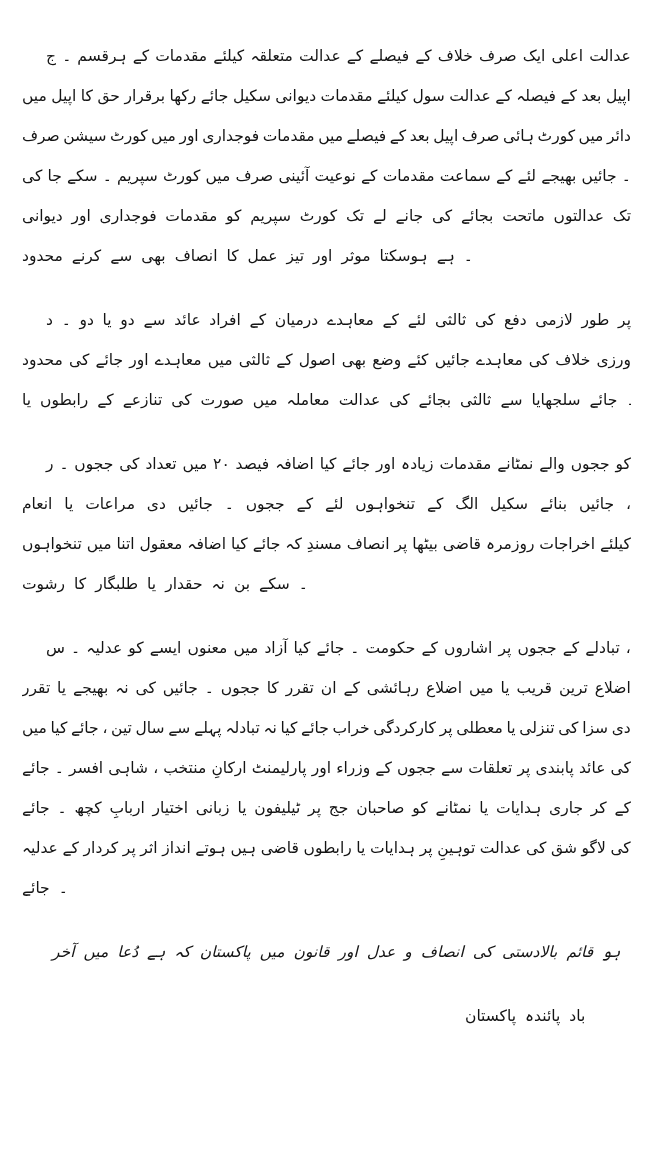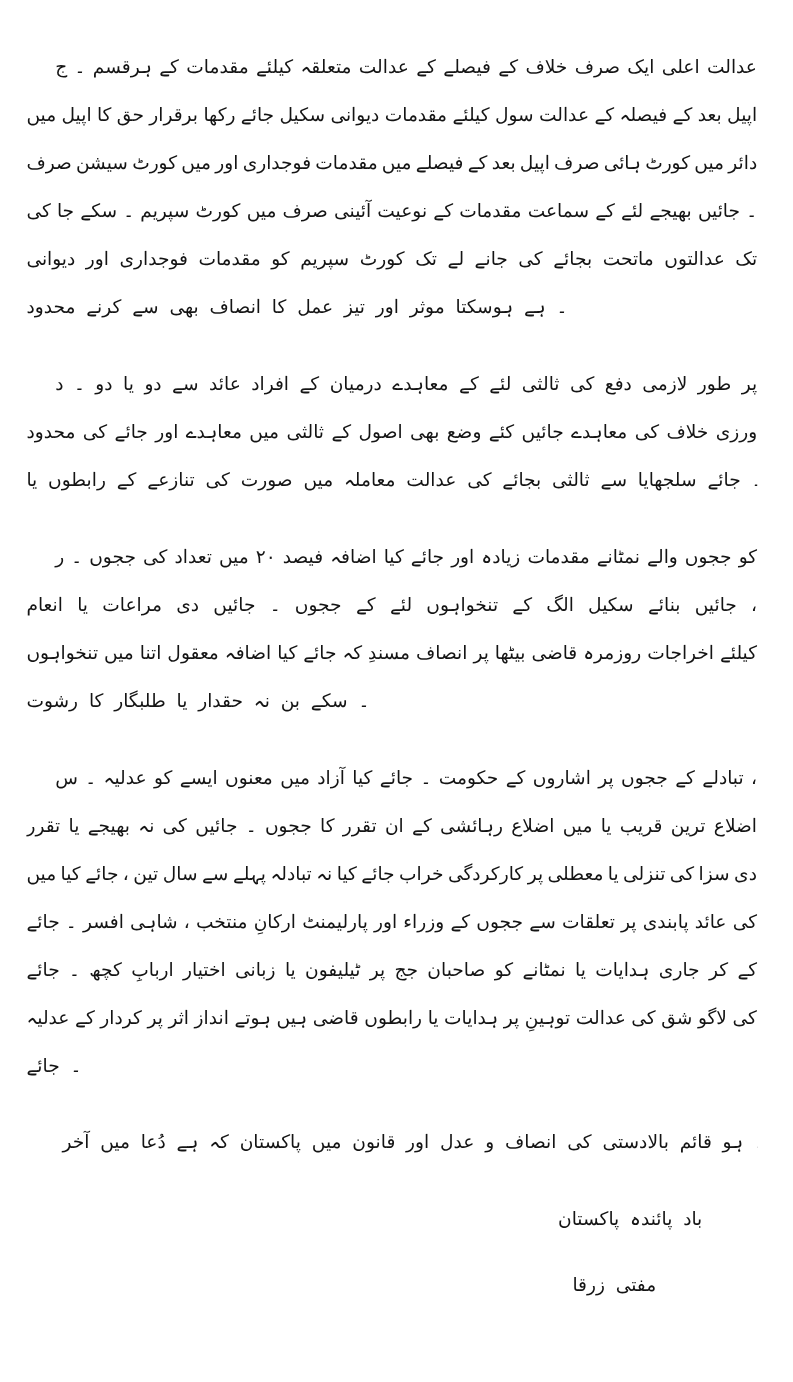--- a/index.html
+++ b/index.html
@@ -29,21 +29,21 @@
     height: 40px;
     font-size: 15.5px;
     white-space: nowrap;
     overflow: hidden;
   }
   .line.last {
     justify-content: flex-start;
     gap: 9px;
   }
   .line.first { padding-left: 24px; }
-  .line.dua   { padding-left: 30px; }
+  .line.dua   { padding-left: 30px; font-style: italic; }
   
   .w {
     direction: rtl;
     unicode-bidi: isolate;
     flex: 0 0 auto;
   }
   .slogan-line    { margin: 14px 0 0 443px; }
   .signature-line { margin: 15px 0 0 455px; }
 </style>
 </head>
@@ -448,18 +448,14 @@
         <span class="w">۔</span>
       </div>
   </div>
 
   <div class="line last slogan-line">
       <span class="w">پاکستان</span>
       <span class="w">پائندہ</span>
       <span class="w">باد</span>
     </div>
 
-  <div class="line last signature-line">
-      <span class="w">زرقا</span>
-      <span class="w">مفتی</span>
-    </div>
 
 </div>
 
 </body></html>

